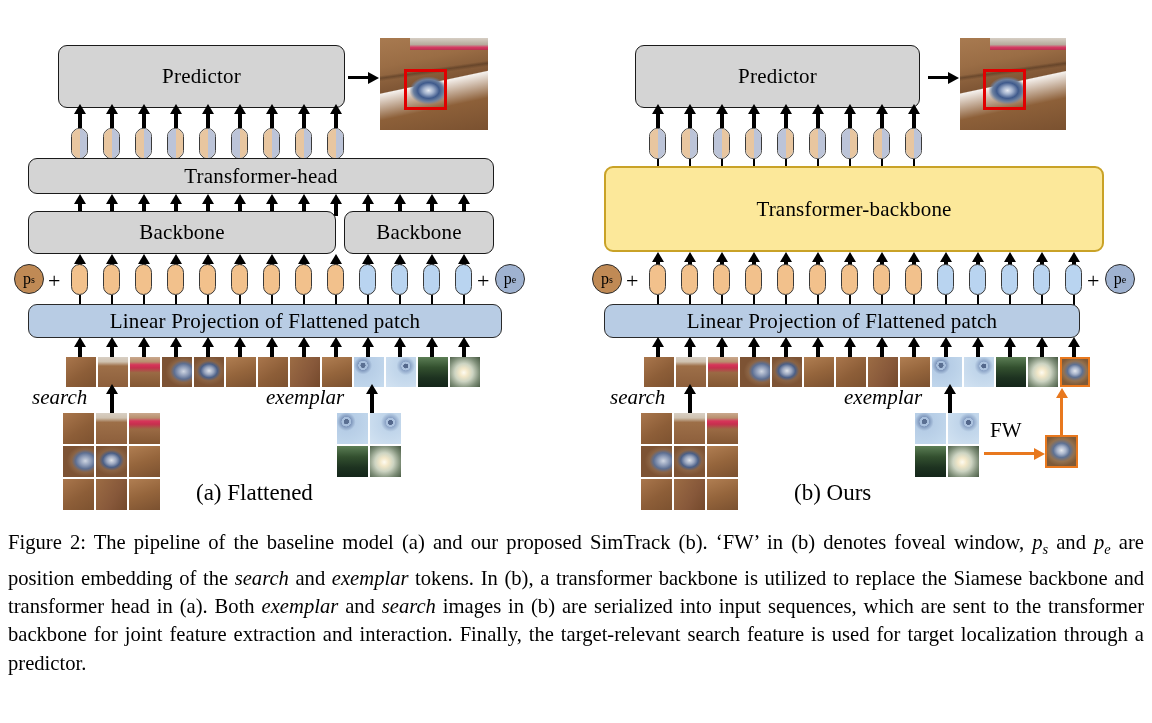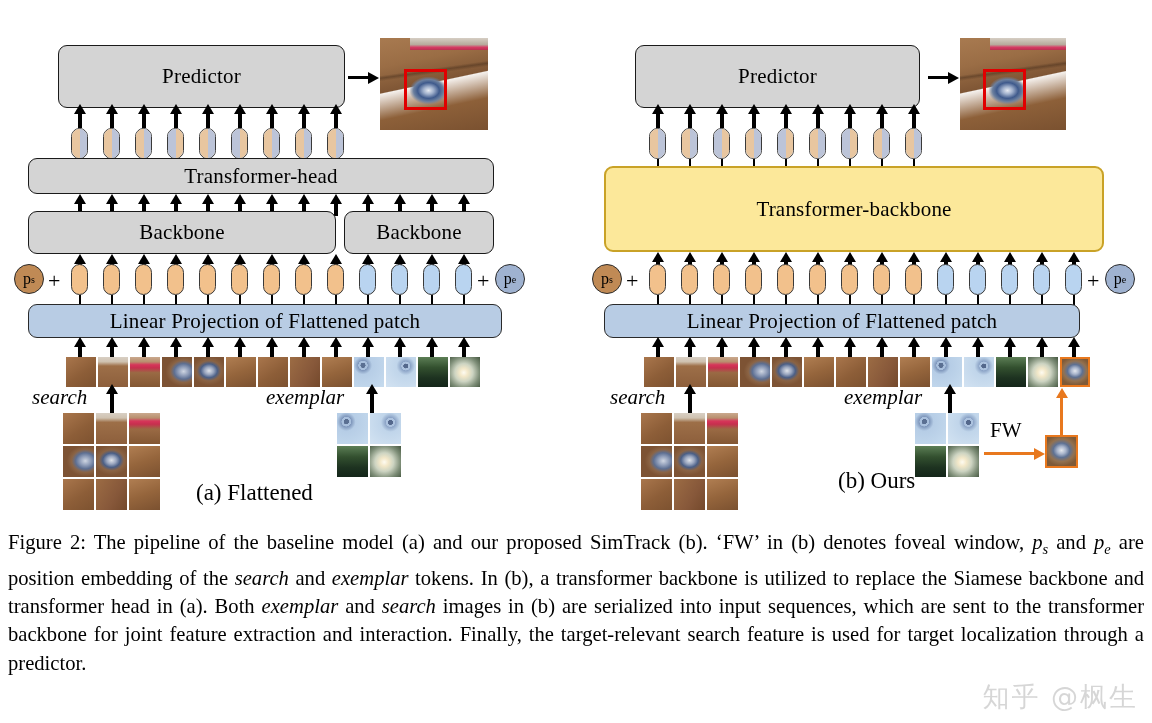--- a/index.html
+++ b/index.html
@@ -637,22 +637,21 @@
       <div class="cell t-sky2" style="left:33px; top:0px;  width:31px; height:31px;"></div>
       <div class="cell t-trees" style="left:0px;  top:33px; width:31px; height:31px;"></div>
       <div class="cell t-flare" style="left:33px; top:33px; width:31px; height:31px;"></div>
     </div>
 
     <div class="o-arrow-r" style="left:984px; top:452px; width:52px;"></div>
     <div class="fw-label" style="left:990px; top:418px;">FW</div>
     <div class="patch t-fw fw-hl" style="left:1045px; top:435px; width:33px; height:33px;"></div>
     <div class="o-arrow-u" style="left:1060px; top:396px; height:40px;"></div>
 
-    <div class="panel-label" style="left:794px; top:468px;margin-left:44px;">(b) Ours</div>
+    <div class="panel-label" style="left:794px; top:480px;">(b) Ours</div>
   </div>
 
   <div class="caption">
     <span>Figure 2:</span><span> The pipeline of the baseline model (a) and our proposed SimTrack (b). ‘FW’ in (b) denotes foveal window, </span><span class="mathsub"><span>p</span><sub>s</sub></span><span> and </span><span class="mathsub"><span>p</span><sub>e</sub></span><span> are position embedding of the </span><i>search</i><span> and </span><i>exemplar</i><span> tokens. In (b), a transformer backbone is utilized to replace the Siamese backbone and transformer head in (a). Both </span><i>exemplar</i><span> and </span><i>search</i><span> images in (b) are serialized into input sequences, which are sent to the transformer backbone for joint feature extraction and interaction. Finally, the target-relevant search feature is used for target localization through a predictor.</span>
   </div>
 
-  <div class="watermark">知乎 @枫生</div>
 
 </div>
 
 </body></html>

